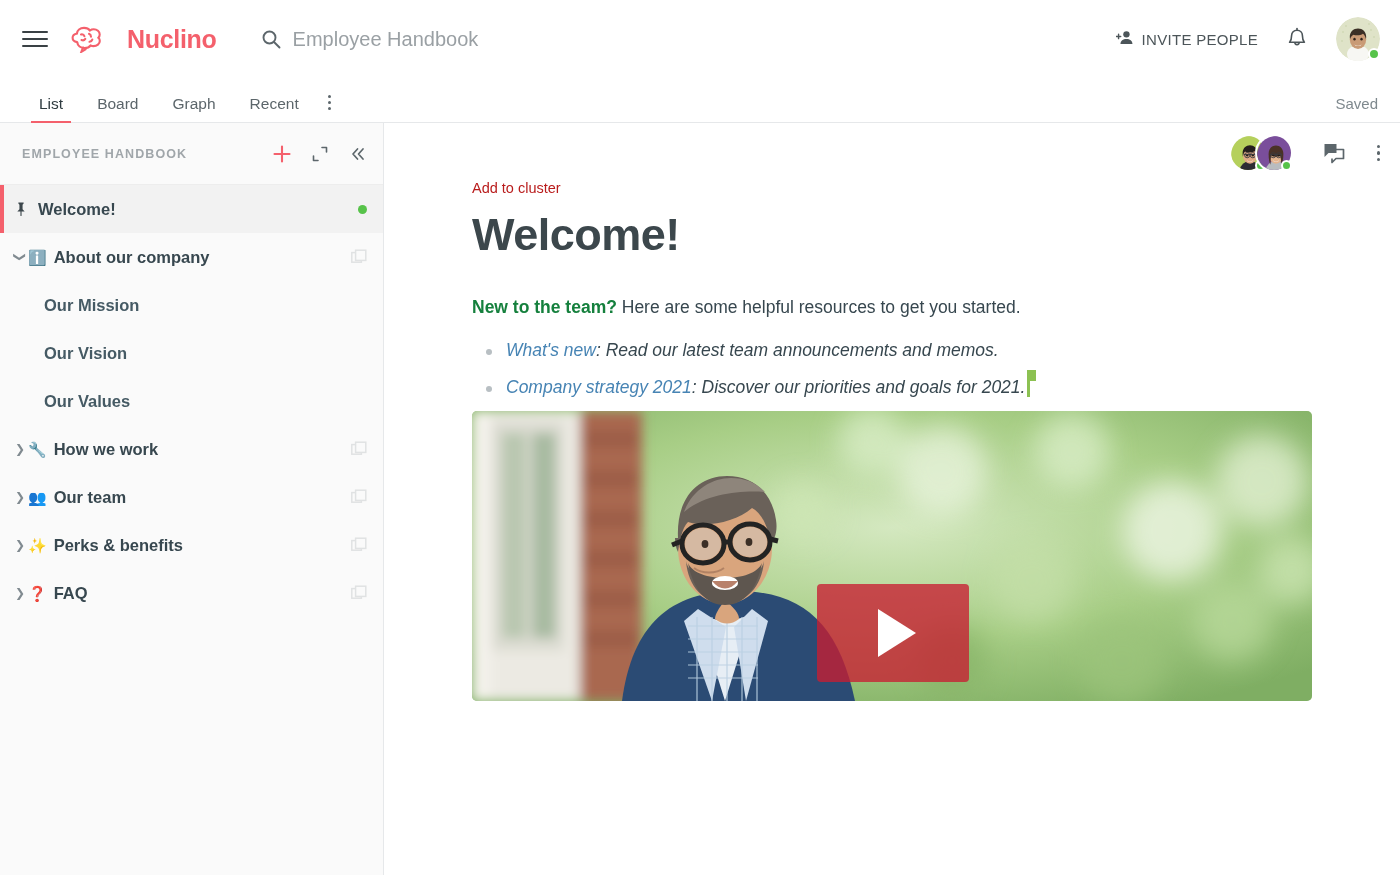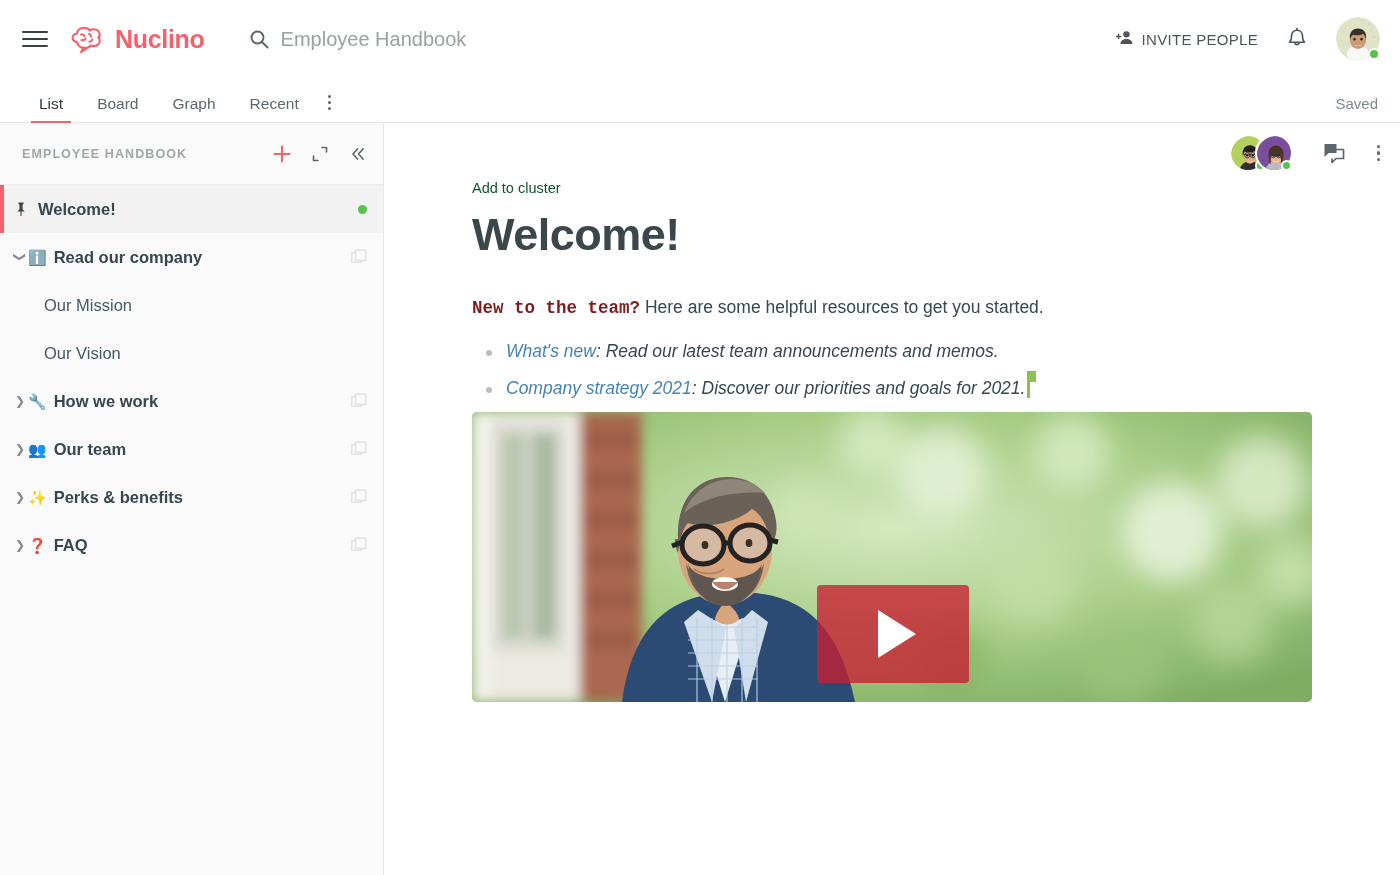--- a/index.html
+++ b/index.html
@@ -21,21 +21,21 @@
     background: #fff;
   }
   .hamburger {
     width: 26px; height: 26px;
     display: flex; flex-direction: column; justify-content: center; gap: 5px;
     cursor: pointer;
     margin-right: 22px;
   }
   .hamburger span { display:block; height: 2px; background: #3a4145; border-radius: 1px; }
 
-  .brand { display: flex; align-items: center; gap: 9px; cursor: pointer; }
+  .brand { display: flex; align-items: center; gap: 21px; cursor: pointer; }
   .brand-logo { width: 36px; height: 28px; }
   .brand-name {
     font-size: 25px; font-weight: bold; color: #f4606c;
     letter-spacing: -0.3px;
   }
 
   .searchbox {
     display: flex; align-items: center; gap: 12px;
     margin-left: 44px; cursor: text;
     flex: 1;
@@ -132,21 +132,21 @@
   }
   .chev {
     width: 16px; flex: none; text-align: center;
     color: #808a90; font-size: 12px; line-height: 1;
     display: flex; align-items: center; justify-content: center;
   }
   .chev.down { transform: rotate(90deg); }
   .nav-emoji { font-size: 15px; margin-right: 7px; line-height: 1; display:inline-block; }
   .pin-icon { width: 18px; margin-right: 8px; display: flex; align-items:center; justify-content:center; }
   .nav-label { font-weight: bold; color: #37474f; }
-  .nav-item.leaf .nav-label { font-weight: 400; color: #455a64; }
+  .nav-item.leaf .nav-label { font-weight: 700; color: #455a64; }
   .nav-item.leaf { padding-left: 44px; }
   .nav-right { margin-left: auto; display: flex; align-items: center; }
   .dup-icon { width: 16px; height: 16px; opacity: .85; }
   .green-dot { width: 9px; height: 9px; border-radius: 50%; background: #57c34a; }
 
   
   .main { flex: 1; position: relative; background: #fff; overflow: hidden; }
   .doc-toolbar {
     position: absolute; top: 0; right: 16px;
     height: 60px; display: flex; align-items: center; gap: 0;
@@ -163,35 +163,35 @@
     position: absolute; right: -1px; bottom: -1px;
     width: 11px; height: 11px; border-radius: 50%;
     background: #57c34a; border: 2px solid #fff;
   }
   .comment-icon { width: 22px; height: 22px; cursor: pointer; margin-right: 28px; }
   .doc-dots { cursor: pointer; padding: 4px; }
   .doc-dots .dots-v i { width: 3.5px; height: 3.5px; background: #5c666b; }
 
   .doc { padding: 56px 0 0 88px; }
   .add-cluster {
-    font-size: 14.5px; color: #14532d; cursor: pointer;
+    font-size: 14.5px; color: #b91c1c; cursor: pointer;
     display: inline-block; margin-bottom: 14px;
   }
   .doc-title {
     font-size: 45px; font-weight: bold; color: #3c474c;
     letter-spacing: -0.5px; line-height: 1.1; margin-bottom: 34px;
   }
   .h2 {
     font-size: 31px; font-weight: normal; color: #3c474c;
     letter-spacing: -0.2px; padding-bottom: 12px;
     border-bottom: 1px solid #e9ebec;
     width: 840px; margin-bottom: 22px;
   }
   .para { font-size: 17.5px; color: #37474f; line-height: 1.55; margin-bottom: 16px; }
-  .para b { font-weight: bold; color: #7f1d1d; font-family: Liberation Mono, monospace; }
+  .para b { font-weight: bold; color: #15803d; }
   .bullets { list-style: none; padding-left: 10px; }
   .bullets li {
     font-size: 17.5px; color: #37474f; line-height: 1.55;
     padding-left: 24px; position: relative; margin-bottom: 10px; font-style: italic;
   }
   .bullets li::before {
     content: ""; position: absolute; left: 4px; top: 12px;
     width: 6px; height: 6px; border-radius: 50%; background: #b8bfc3;
   }
   .lnk { color: #4784b4; cursor: pointer; }
@@ -364,36 +364,39 @@
       </span>
       <span class="nav-label">Welcome!</span>
       <span class="nav-right">
         <span class="green-dot"></span>
       </span>
     </div>
 
     <div class="nav-item">
       <span class="chev down">❯</span>
       <span class="nav-emoji">ℹ️</span>
-      <span class="nav-label">Read our company</span>
+      <span class="nav-label">About our company</span>
       <span class="nav-right">
         <span class="dup-icon">
           <svg viewBox="0 0 16 16" width="16" height="16">
             <rect x="0.8" y="3.6" width="9.6" height="9.6" fill="none" stroke="#dcdedf" stroke-width="1.5"></rect>
             <rect x="4.6" y="1.2" width="10.2" height="10.2" fill="#fafafa" stroke="#dcdedf" stroke-width="1.5"></rect>
           </svg>
         </span>
       </span>
     </div>
 
     <div class="nav-item leaf">
       <span class="nav-label">Our Mission</span>
     </div>
     <div class="nav-item leaf">
       <span class="nav-label">Our Vision</span>
+    </div>
+    <div class="nav-item leaf">
+      <span class="nav-label">Our Values</span>
     </div>
 
     <div class="nav-item">
       <span class="chev">❯</span>
       <span class="nav-emoji">🔧</span>
       <span class="nav-label">How we work</span>
       <span class="nav-right">
         <span class="dup-icon">
           <svg viewBox="0 0 16 16" width="16" height="16">
             <rect x="0.8" y="3.6" width="9.6" height="9.6" fill="none" stroke="#dcdedf" stroke-width="1.5"></rect>

